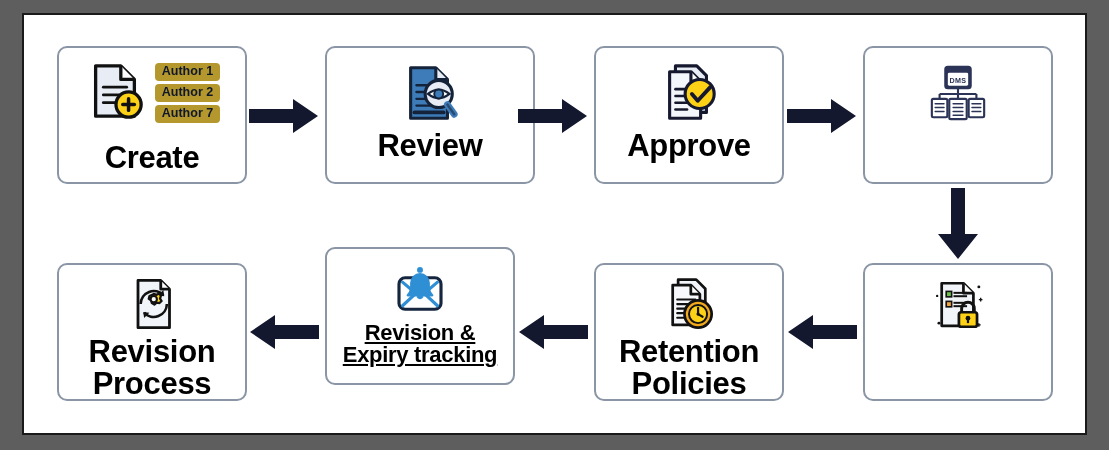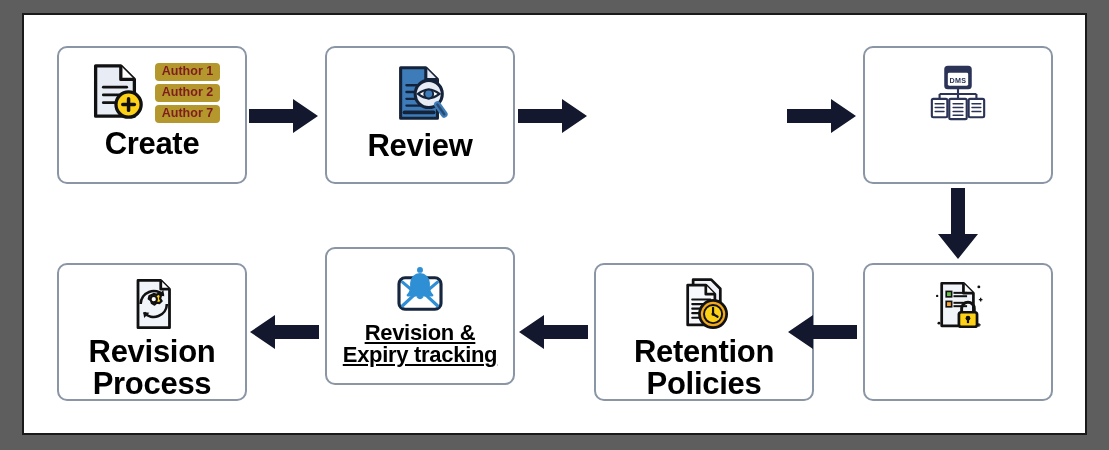--- a/index.html
+++ b/index.html
@@ -50,46 +50,46 @@
     color: #000000;
     font-weight: 600;
     text-align: center;
     line-height: 1.02;
     letter-spacing: -0.3px;
     white-space: pre-line;
   }
 
   
   #node-create   { left: 33px;  top: 31px;  width: 190px; height: 138px; }
-  #node-review   { left: 301px; top: 31px;  width: 190px; height: 138px; }
+  #node-review   { left: 301px; top: 31px;  width: 210px; height: 138px; }
   #node-approve  { left: 570px; top: 31px;  width: 190px; height: 138px; }
   #node-filing   { left: 839px; top: 31px;  width: 190px; height: 138px; }
 
   
   #node-secure   { left: 839px; top: 248px; width: 190px; height: 138px; }
-  #node-retention{ left: 570px; top: 248px; width: 220px; height: 138px; }
+  #node-retention{ left: 570px; top: 248px; width: 190px; height: 138px; }
   #node-tracking { left: 301px; top: 232px; width: 190px; height: 138px; text-decoration: underline; }
   #node-revision { left: 33px;  top: 248px; width: 190px; height: 138px; }
 
   .lbl-big   { font-size: 31px; }
   .lbl-two   { font-size: 31px; }
   .lbl-small { font-size: 22px; }
 
   
   .arrow { position: absolute; }
 
   
   .author-stack {
     display: flex;
     flex-direction: column;
     gap: 3px;
   }
   .author-badge {
     background: #b4982e;
-    color: #7f1d1d;
+    color: #0f172a;
     font-size: 12.5px;
     font-weight: 600;
     border-radius: 4px;
     padding: 2px 7px 3px 7px;
     text-align: center;
     line-height: 1.05;
     white-space: nowrap;
   }
 
   .icon-row {
@@ -122,21 +122,21 @@
               <line x1="40" y1="46" x2="52" y2="46"></line>
             </g>
           </svg>
         </span>
         <span class="author-stack">
           <span class="author-badge">Author 1</span>
           <span class="author-badge">Author 2</span>
           <span class="author-badge">Author 7</span>
         </span>
       </div>
-      <div class="node-label lbl-big" style="margin-top:4px;">Create</div>
+      <div class="node-label lbl-big" style="margin-top:18px;">Create</div>
     </div>
 
     <div class="node" id="node-review">
       <div style="margin-top:14px;height:62px;">
         <span>
           <svg width="62" height="62" viewBox="0 0 64 64">
             <path d="M12 6 h26 l12 12 v40 H12 Z" fill="#3d7cb8" stroke="#15233a" stroke-width="3.2" stroke-linejoin="round"></path>
             <path d="M38 6 v12 h12" fill="#e7ecf5" stroke="#15233a" stroke-width="3.2" stroke-linejoin="round"></path>
             <g stroke="#15233a" stroke-width="2.4" stroke-linecap="round">
               <line x1="18" y1="24" x2="42" y2="24"></line>
@@ -149,20 +149,40 @@
             <path d="M30 33 q11 -9 22 0 q-11 9 -22 0 Z" fill="#ffffff" stroke="#15233a" stroke-width="2.4"></path>
             <circle cx="41" cy="33" r="4.6" fill="#3d7cb8" stroke="#15233a" stroke-width="2"></circle>
             <line x1="50" y1="44" x2="57" y2="54" stroke="#3d7cb8" stroke-width="7" stroke-linecap="round"></line>
             <line x1="50" y1="44" x2="57" y2="54" stroke="#15233a" stroke-width="2.6" stroke-linecap="round" fill="none" opacity="0.55"></line>
           </svg>
         </span>
       </div>
       <div class="node-label lbl-big" style="margin-top:6px;">Review</div>
     </div>
 
+    <div class="node" id="node-approve">
+      <div style="margin-top:14px;height:62px;">
+        <span>
+          <svg width="62" height="62" viewBox="0 0 64 64">
+            <path d="M18 4 h22 l10 10 v38 H18 Z" fill="#e7ecf5" stroke="#15182e" stroke-width="3.2" stroke-linejoin="round"></path>
+            <path d="M12 10 h22 l10 10 v38 H12 Z" fill="#f3f6fb" stroke="#15182e" stroke-width="3.2" stroke-linejoin="round"></path>
+            <path d="M34 10 v10 h10" fill="#ffffff" stroke="#15182e" stroke-width="3.2" stroke-linejoin="round"></path>
+            <g stroke="#15182e" stroke-width="2.6" stroke-linecap="round">
+              <line x1="18" y1="28" x2="38" y2="28"></line>
+              <line x1="18" y1="35" x2="38" y2="35"></line>
+              <line x1="18" y1="42" x2="38" y2="42"></line>
+              <line x1="18" y1="49" x2="30" y2="49"></line>
+            </g>
+            <circle cx="43" cy="33" r="15" fill="#fcd116" stroke="#15182e" stroke-width="3.2"></circle>
+            <path d="M35 33 l6 7 l13 -14" fill="none" stroke="#15182e" stroke-width="4" stroke-linecap="round" stroke-linejoin="round"></path>
+          </svg>
+        </span>
+      </div>
+      <div class="node-label lbl-big" style="margin-top:6px;">Approve</div>
+    </div>
 
     <div class="node" id="node-filing">
       <div style="margin-top:14px;height:62px;">
         <span>
           <svg width="62" height="62" viewBox="0 0 64 64">
             <rect x="19" y="5" width="26" height="22" rx="2.5" fill="#2b3356" stroke="#2b3356" stroke-width="2.4"></rect>
             <rect x="21.5" y="11" width="21" height="13.5" rx="1.5" fill="#ffffff"></rect>
             <text x="32" y="21.6" font-family="'Liberation Sans',sans-serif" font-size="7.4" font-weight="700" fill="#2b3356" text-anchor="middle" letter-spacing="0.4">DMS</text>
             <g stroke="#2b3356" stroke-width="2.2" fill="none">
               <line x1="32" y1="27" x2="32" y2="33"></line>

